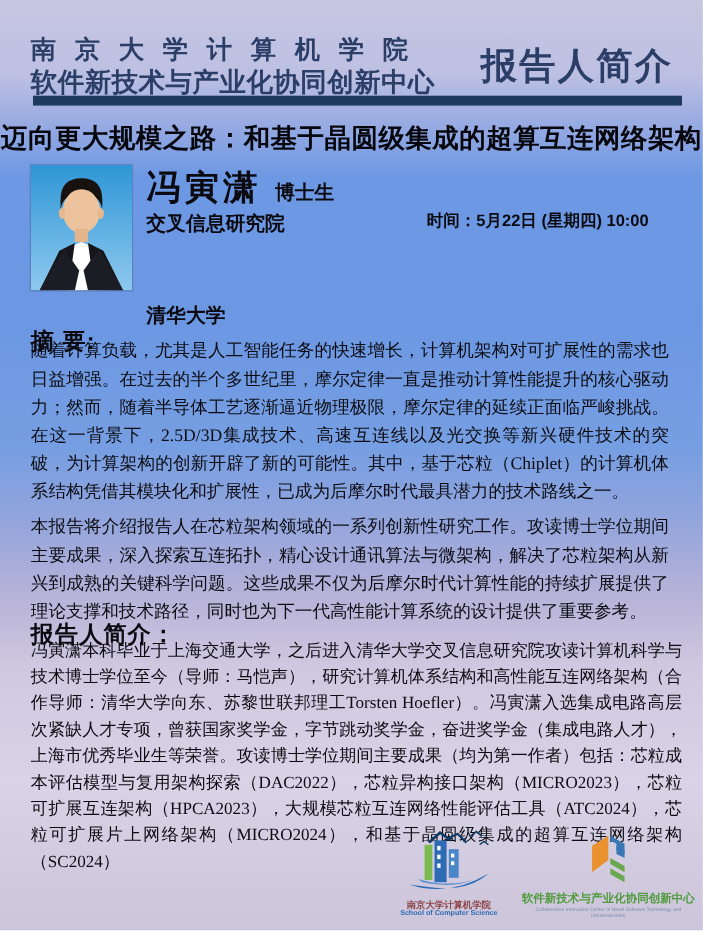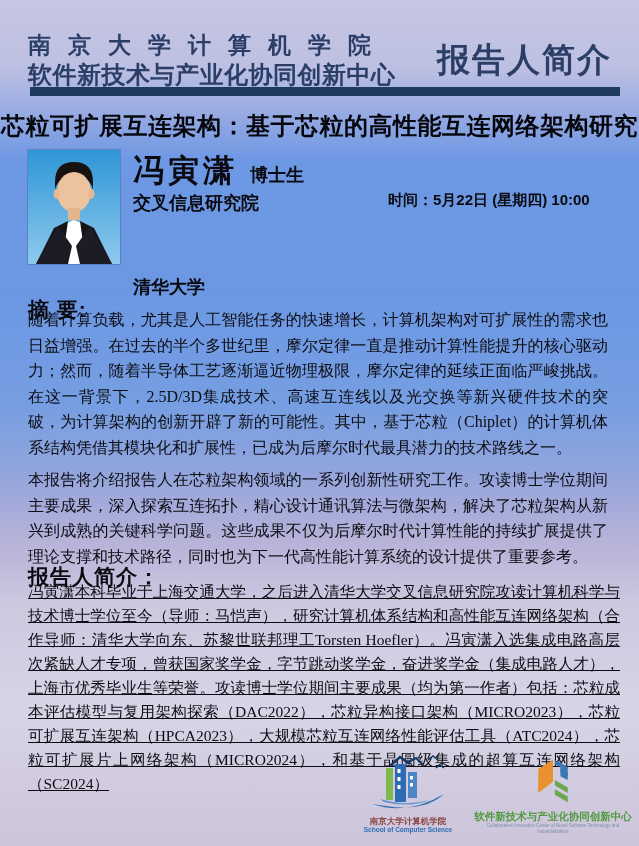--- a/index.html
+++ b/index.html
@@ -37,40 +37,40 @@
   .dept{left:133px;top:191px;font-size:18px;font-weight:bold;color:#0a0a10;}
   .univ{left:133px;top:242px;font-size:18px;font-weight:bold;color:#0a0a10;margin-top:33px;}
   .time{left:388px;top:191px;font-size:15px;font-weight:bold;color:#0a0a10;white-space:nowrap;}
   .loc{left:388px;top:242px;font-size:18px;font-weight:bold;color:#0a0a10;white-space:nowrap;}
   
   .h1{font-size:21px;font-weight:bold;color:#0a0a10;letter-spacing:1px;margin-top:18px;}
   .absHead{left:28px;top:278px;}
   .absBody{left:28px;top:307px;width:592px;}
   .absBody p{margin:0 12px 7px 0;font-family:"Liberation Serif",serif;font-size:16px;line-height:25.5px;color:#0c0c12;text-align:justify;}
   .bioHead{left:28px;top:545px;}
-  .bioBody{left:28px;top:580px;width:592px;font-family:"Liberation Serif",serif;font-size:15.5px;line-height:24px;color:#0c0c12;text-align:justify;text-decoration:underline;}
+  .bioBody{left:28px;top:580px;width:592px;font-family:"Liberation Serif",serif;font-size:15.5px;line-height:24px;color:#0c0c12;text-align:justify;}
   
   .njuLogo{left:358px;top:754px;width:100px;text-align:center;}
   .njuCn{font-size:8.5px;font-weight:bold;color:#8c4547;line-height:10px;}
   .njuEn{font-size:6.5px;font-weight:bold;color:#2d6cb5;line-height:8px;}
   .cicLogo{left:472px;top:756px;width:162px;text-align:center;}
   .cicCn{font-size:10.5px;font-weight:bold;color:#4e9a3c;line-height:13px;margin-top:2px;white-space:nowrap;}
   .cicEn{font-size:4.5px;color:#7b8fae;line-height:6px;}
 </style>
 </head>
 <body>
 
 <div class="poster">
 
   <div class="abs org1">南京大学计算机学院</div>
   <div class="abs org2">软件新技术与产业化协同创新中心</div>
   <div class="abs badge">报告人简介</div>
   <div class="abs rule"></div>
 
-  <div class="abs title">芯粒可扩展互连架构：基于芯粒的高性能互连网络架构研究</div>
+  <div class="abs title">迈向更大规模之路：和基于晶圆级集成的超算互连网络架构</div>
 
   <div class="abs photo">
     <svg width="92" height="114" viewBox="0 0 92 114" xmlns="http://www.w3.org/2000/svg">
       <defs>
         <linearGradient id="pbg" x1="0" y1="0" x2="0" y2="1">
           <stop offset="0" stop-color="#2f96d6"></stop>
           <stop offset="1" stop-color="#8ec9ee"></stop>
         </linearGradient>
       </defs>
       <rect width="92" height="114" fill="url(#pbg)"></rect>

